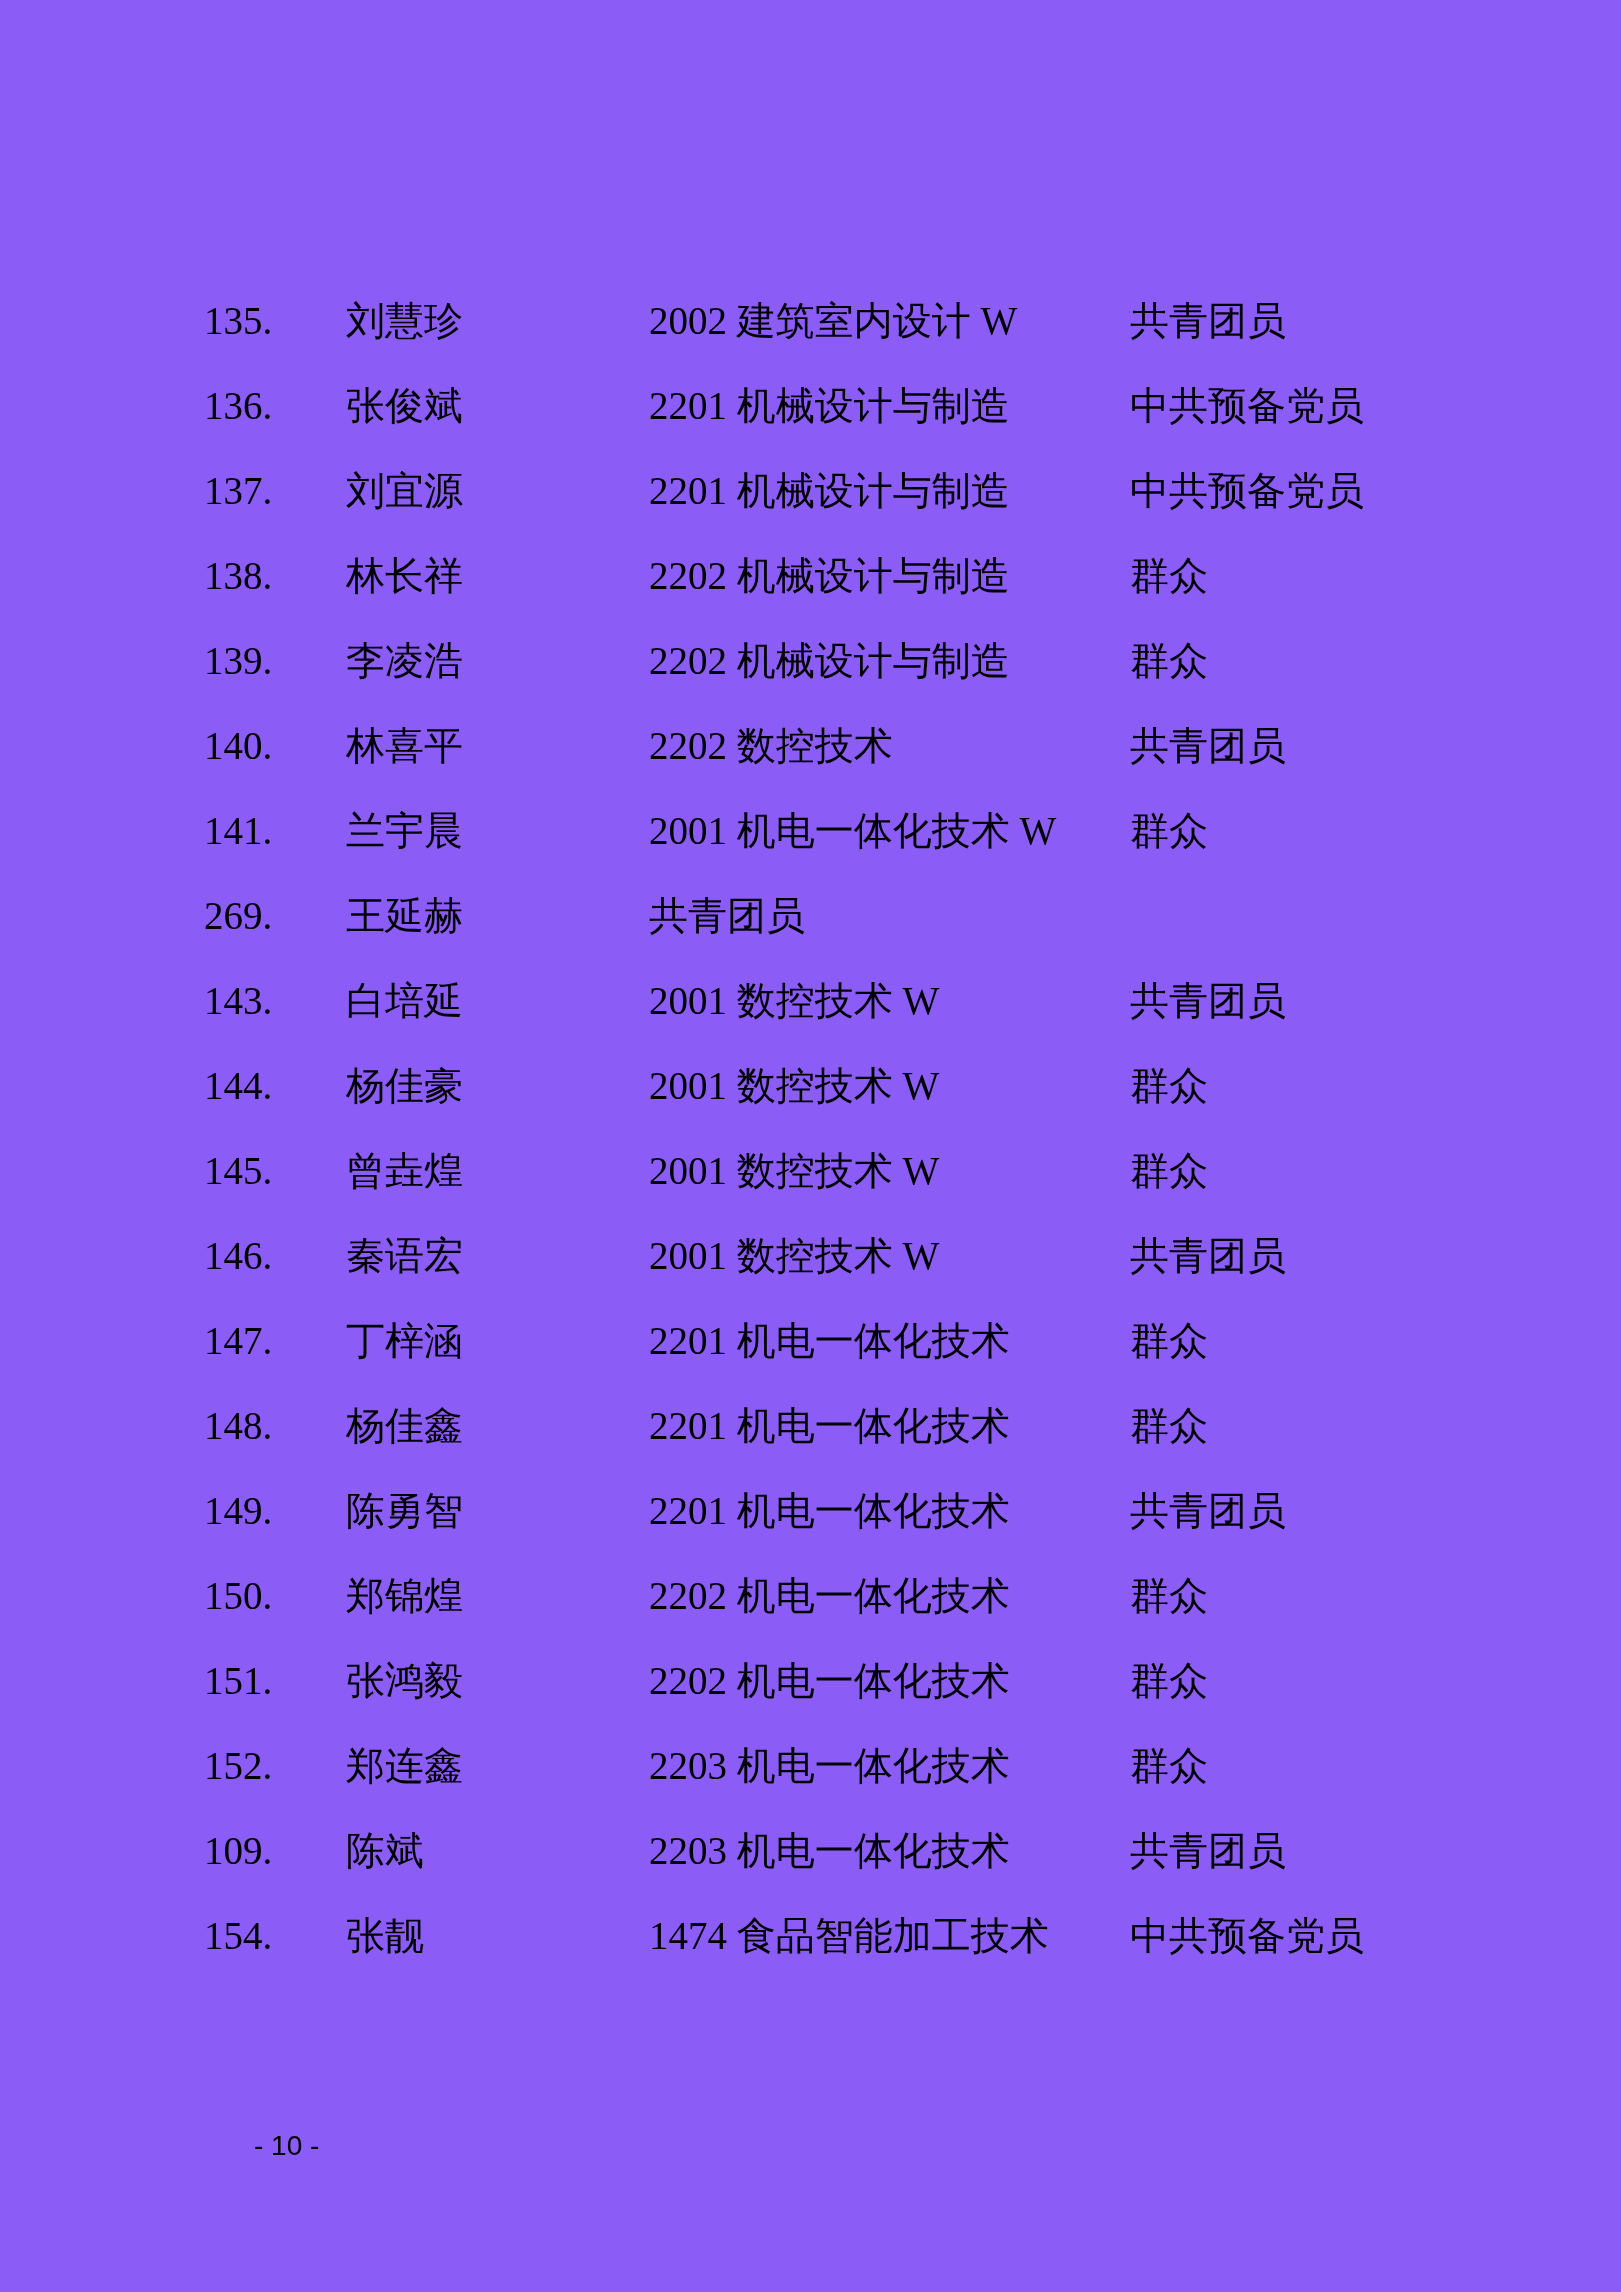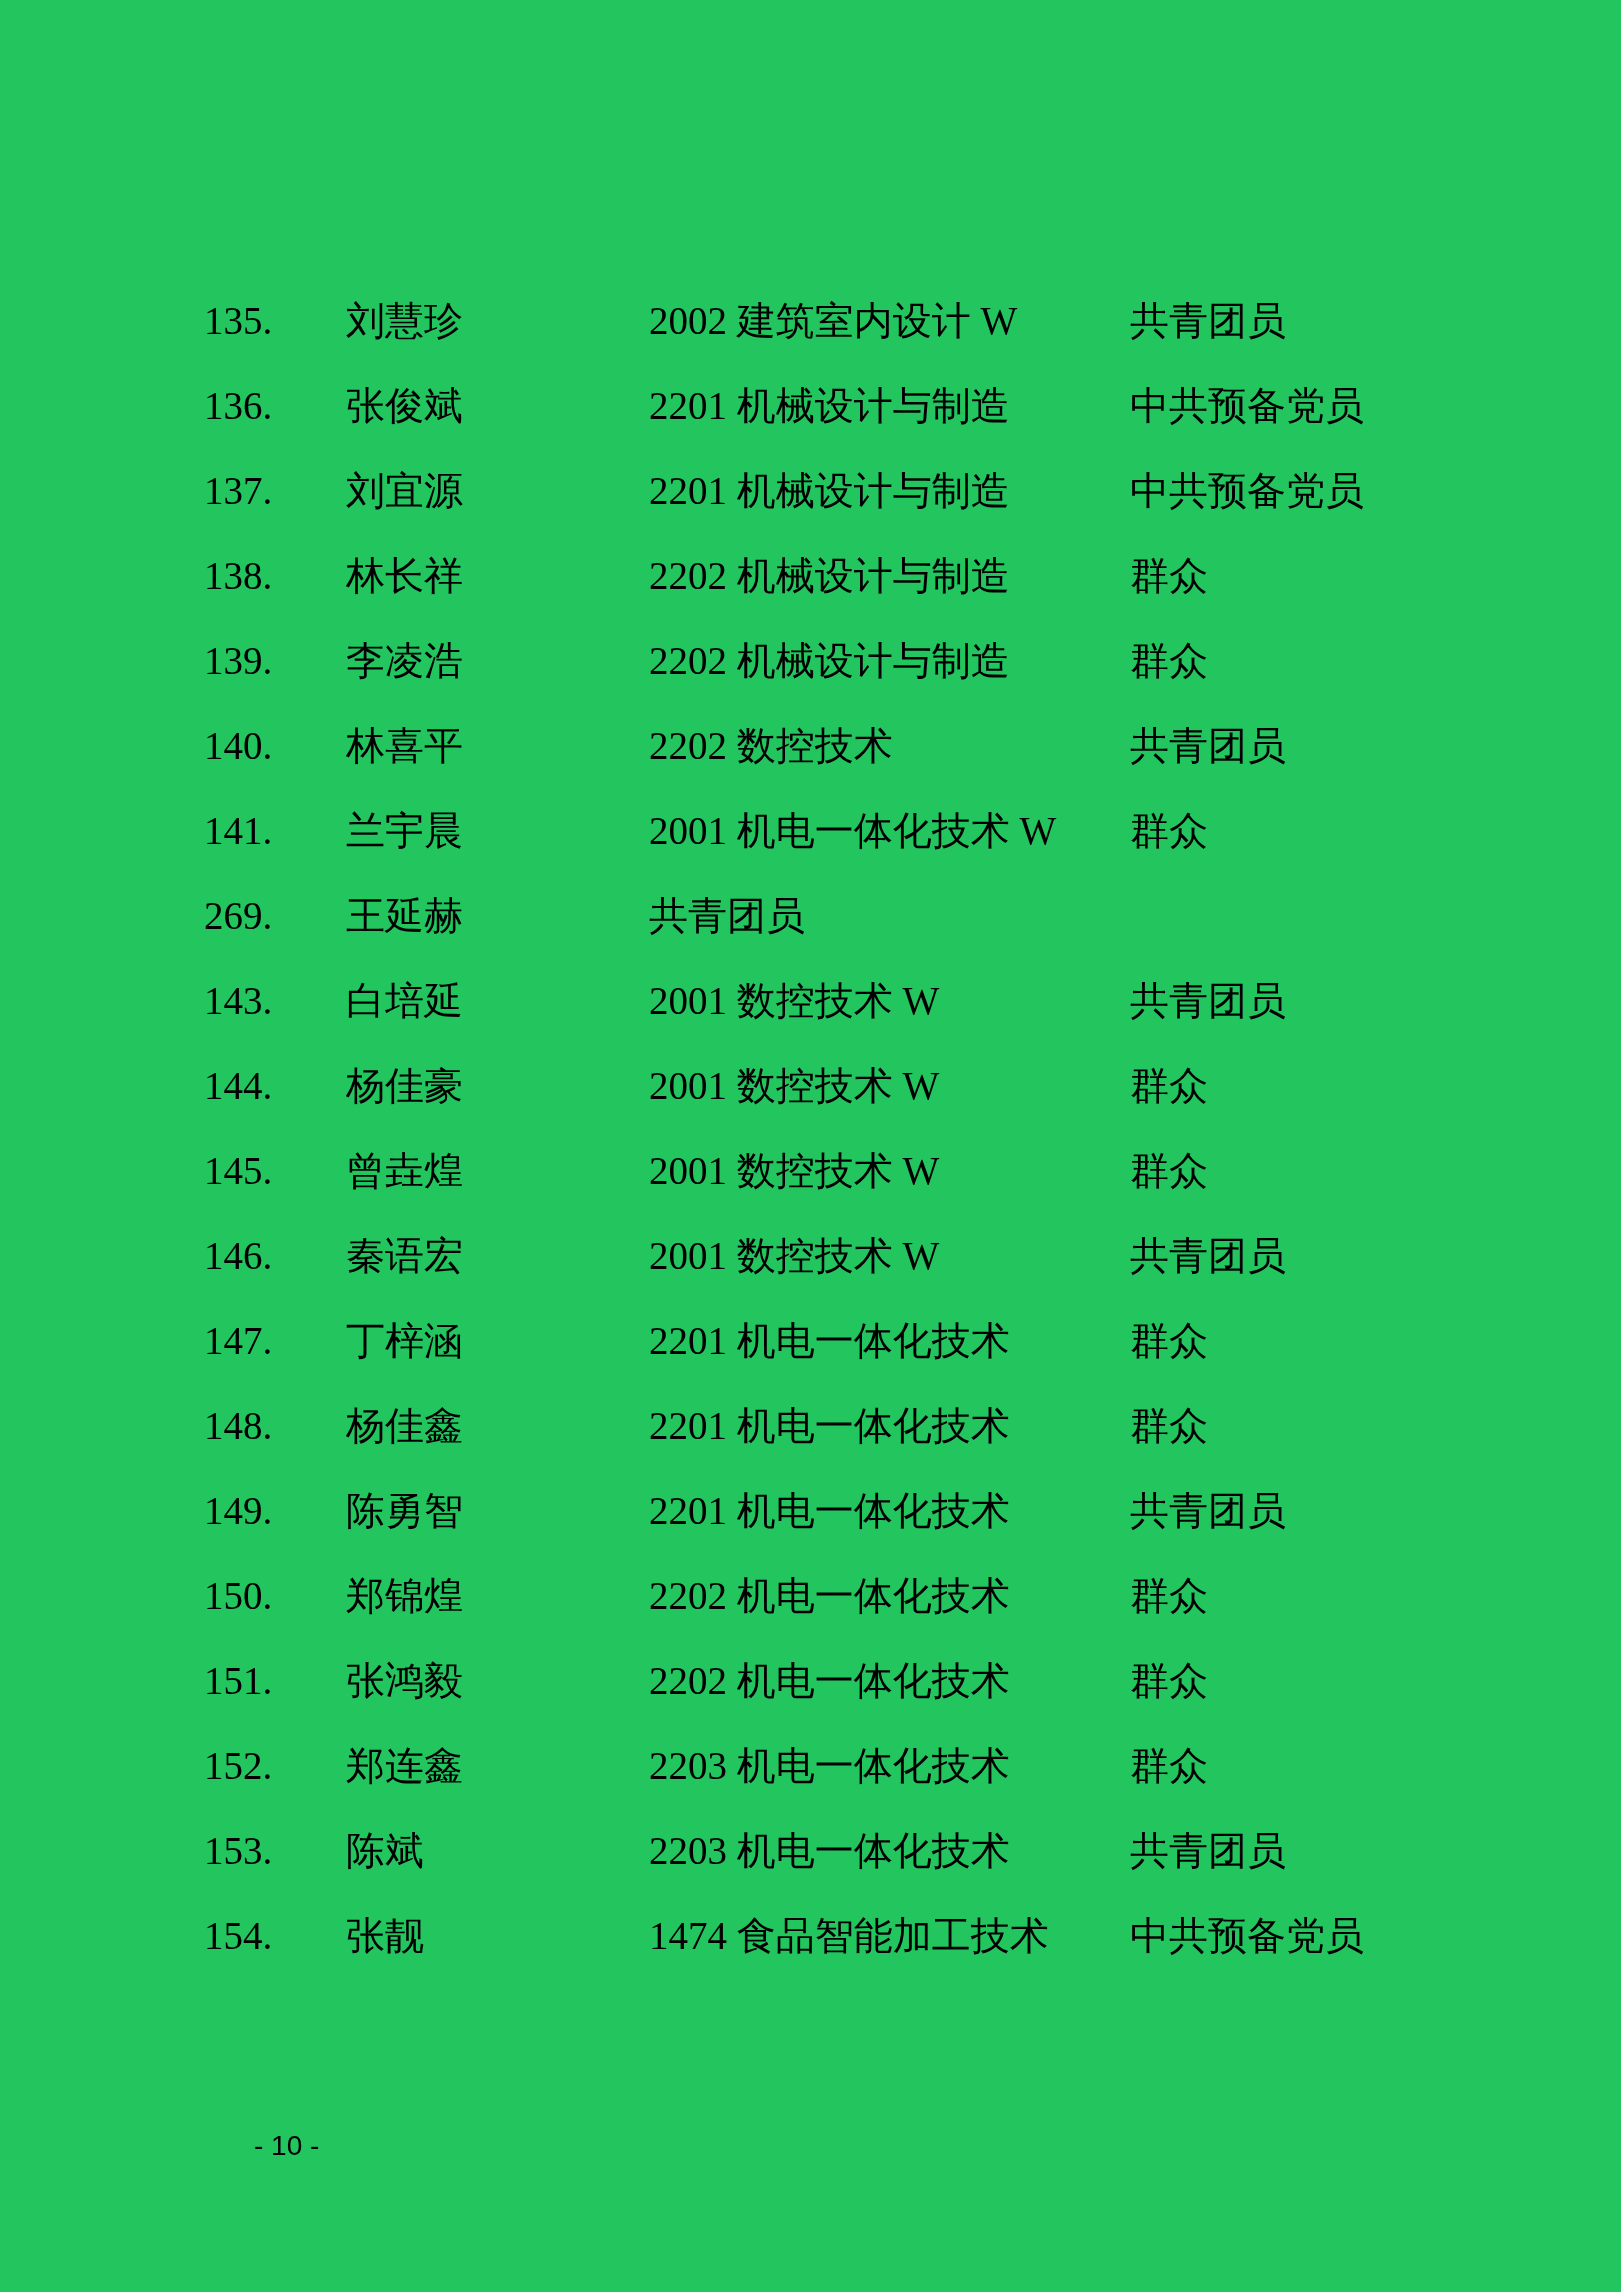--- a/index.html
+++ b/index.html
@@ -4,21 +4,21 @@
 <style>
   html, body {
     margin: 0;
     padding: 0;
     background: #ffffff;
   }
   .page {
     position: relative;
     width: 1621px;
     height: 2293px;
-    background: #22c55e;
+    background: #8b5cf6;
     color: #000000;
     font-family: "Liberation Serif", "DejaVu Serif", serif;
     overflow: hidden;
   }
   .list {
     position: absolute;
     left: 0;
     top: 278px;
     width: 100%;
   }
@@ -181,21 +181,21 @@
   </div>
 
   <div class="row">
     <span class="c-no">152.</span>
     <span class="c-name">郑连鑫</span>
     <span class="c-class">2203 机电一体化技术</span>
     <span class="c-status">群众</span>
   </div>
 
   <div class="row">
-    <span class="c-no">153.</span>
+    <span class="c-no">109.</span>
     <span class="c-name">陈斌</span>
     <span class="c-class">2203 机电一体化技术</span>
     <span class="c-status">共青团员</span>
   </div>
 
   <div class="row">
     <span class="c-no">154.</span>
     <span class="c-name">张靓</span>
     <span class="c-class">1474 食品智能加工技术</span>
     <span class="c-status">中共预备党员</span>

